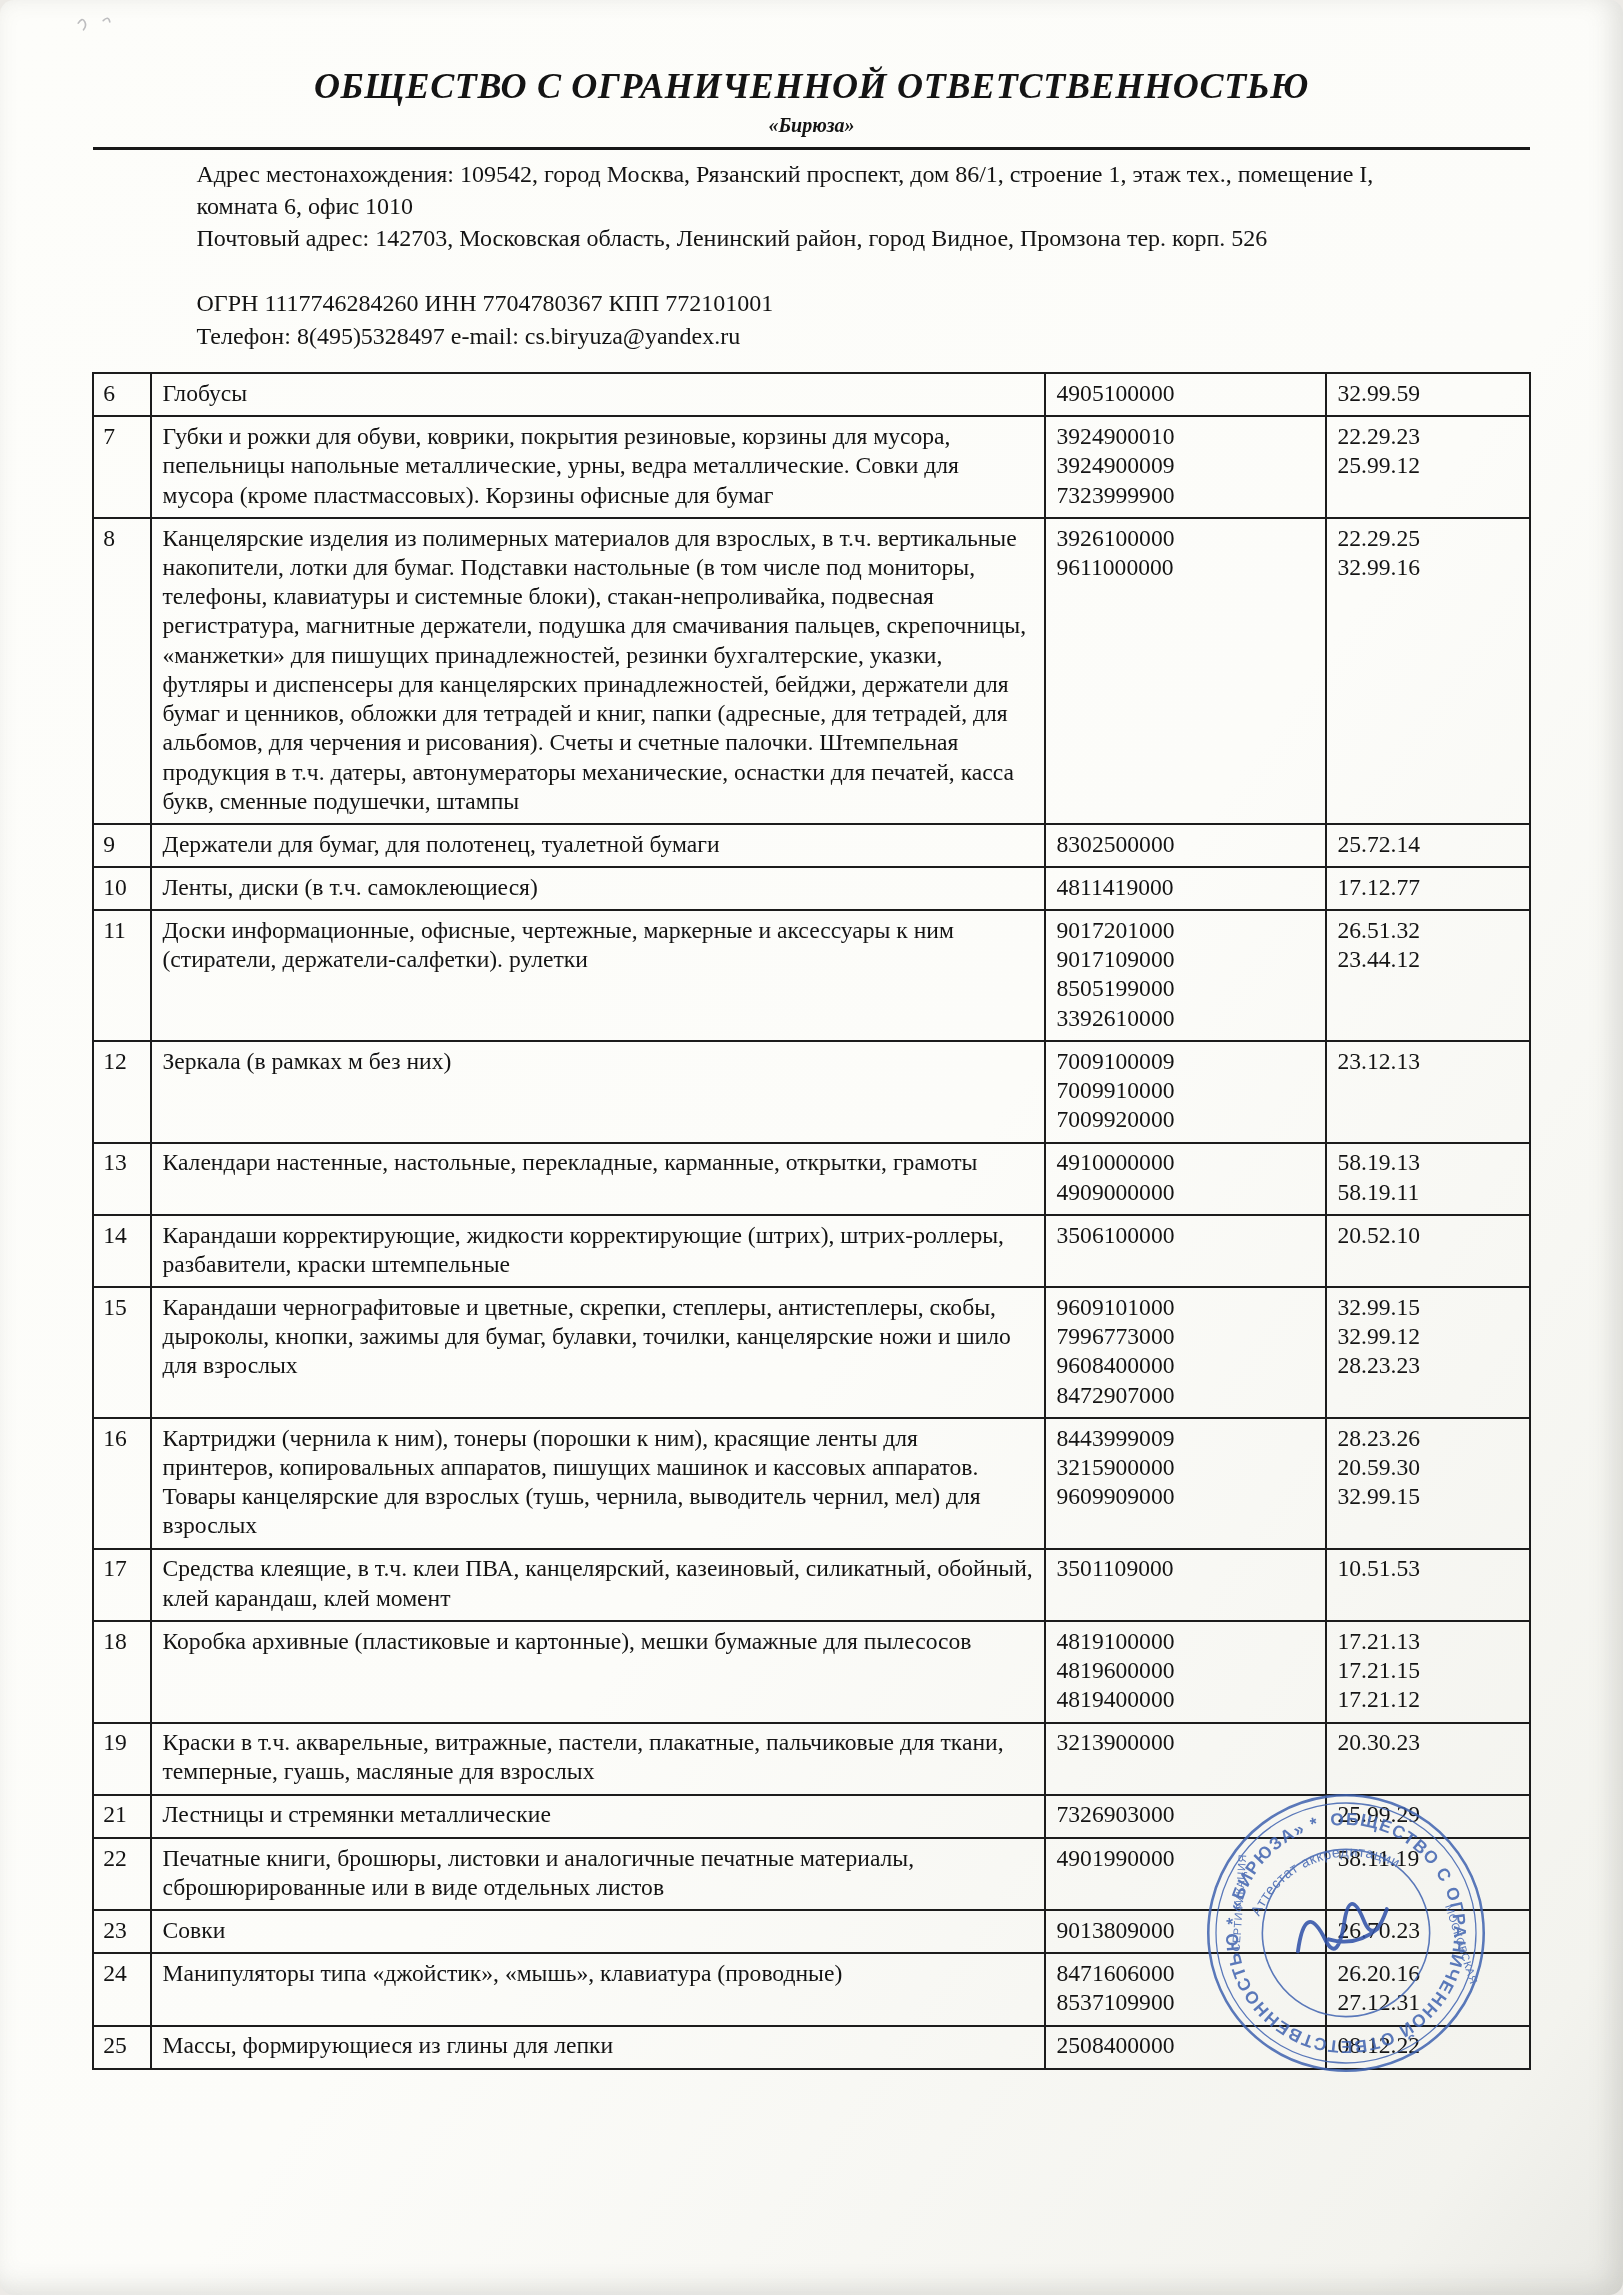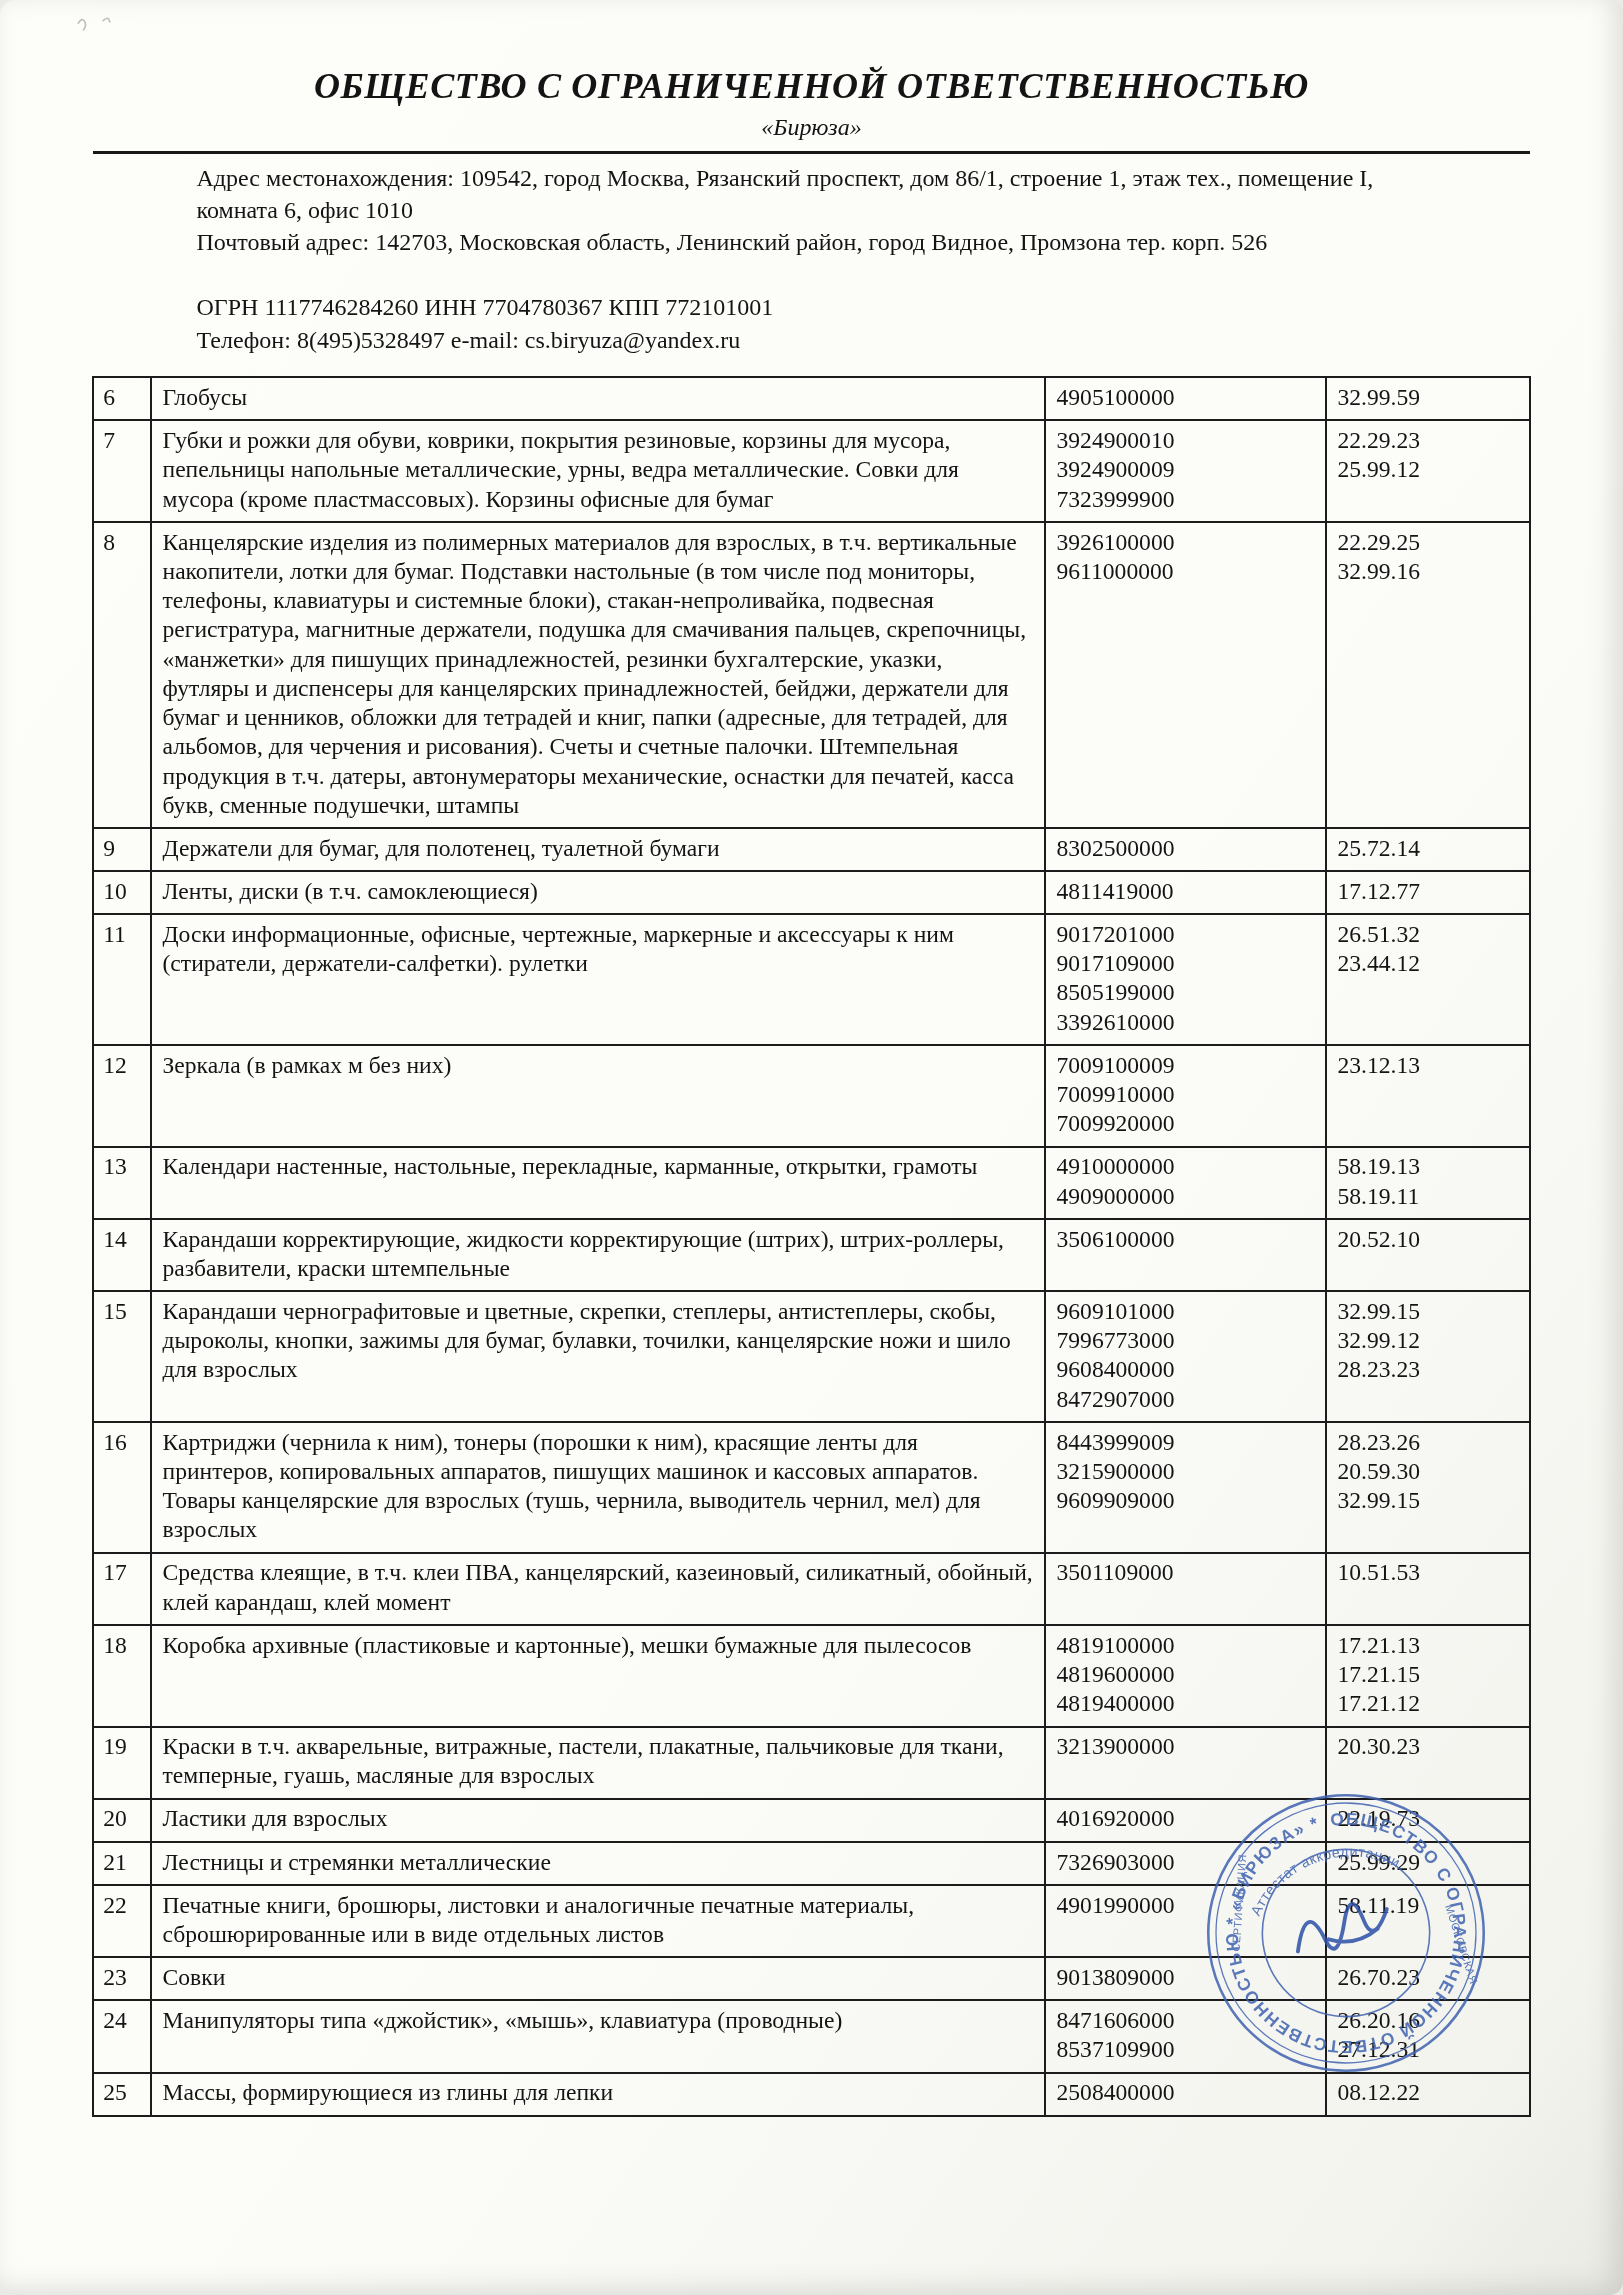--- a/index.html
+++ b/index.html
@@ -18,21 +18,21 @@
   .pen-mark {
     position: absolute; left: 73px; top: 14.4px; width: 46px; height: 39px;
     opacity: .55;
   }
   .doc-header { text-align: center; padding-top: 65px; }
   .org-type {
     font-size: 36px; font-weight: bold; font-style: italic;
     letter-spacing: 0.7px;
   }
   .org-name {
-    font-size: 24px; font-weight: normal; font-style: italic;
+    font-size: 20px; font-weight: bold; font-style: italic;
     margin-top: 6.5px;
   }
   .title-rule {
     border: none; border-top: 3.9px solid #181818;
     width: 1437px; margin: 10.5px auto 9.2px auto;
   }
   .addr, .reg, .contact {
     font-size: 24px; line-height: 1.32;
     max-width: 1230px; margin: 0 auto; text-align: left;
   }
@@ -257,30 +257,20 @@
           </td>
         </tr>
         <tr>
           <td class="col-num">19</td>
           <td class="col-desc">Краски в т.ч. акварельные, витражные, пастели, плакатные, пальчиковые для ткани, темперные, гуашь, масляные  для взрослых</td>
           <td class="col-code">
             <div class="code-line">3213900000</div>
           </td>
           <td class="col-okpd">
             <div class="okpd-line">20.30.23</div>
-          </td>
-        </tr>
-        <tr>
-          <td class="col-num">20</td>
-          <td class="col-desc">Ластики для взрослых</td>
-          <td class="col-code">
-            <div class="code-line">4016920000</div>
-          </td>
-          <td class="col-okpd">
-            <div class="okpd-line">22.19.73</div>
           </td>
         </tr>
         <tr>
           <td class="col-num">21</td>
           <td class="col-desc">Лестницы и стремянки металлические</td>
           <td class="col-code">
             <div class="code-line">7326903000</div>
           </td>
           <td class="col-okpd">
             <div class="okpd-line">25.99.29</div>

